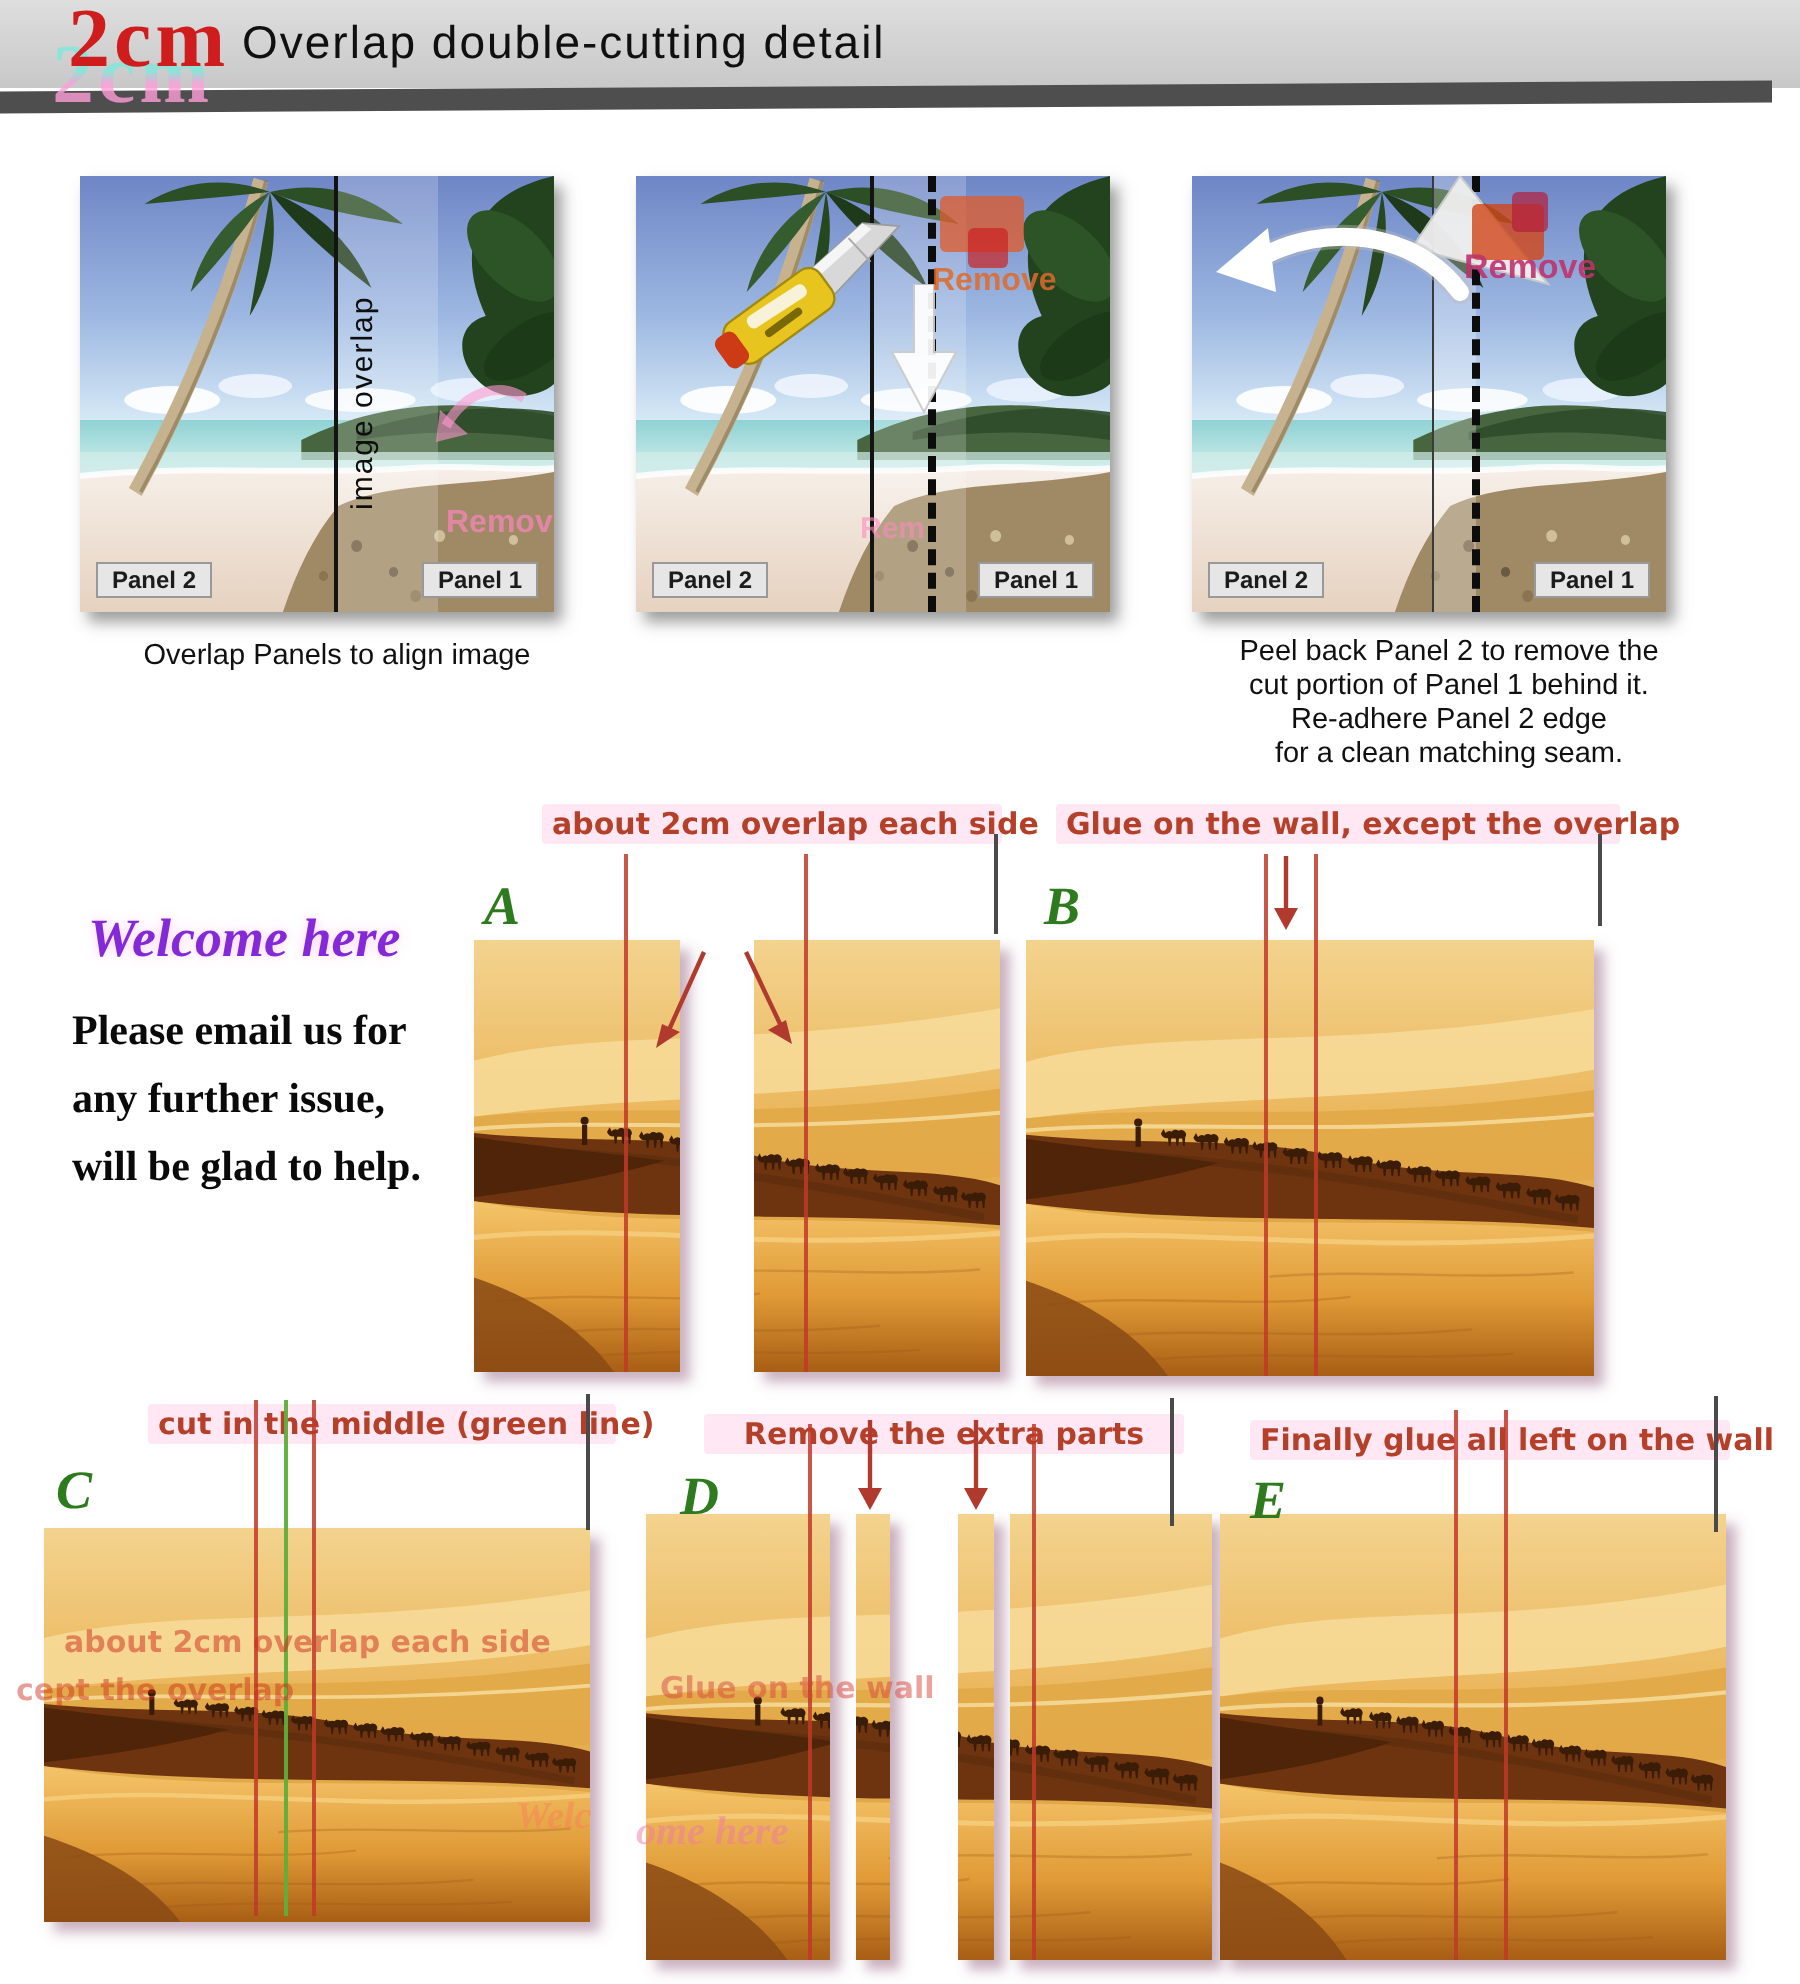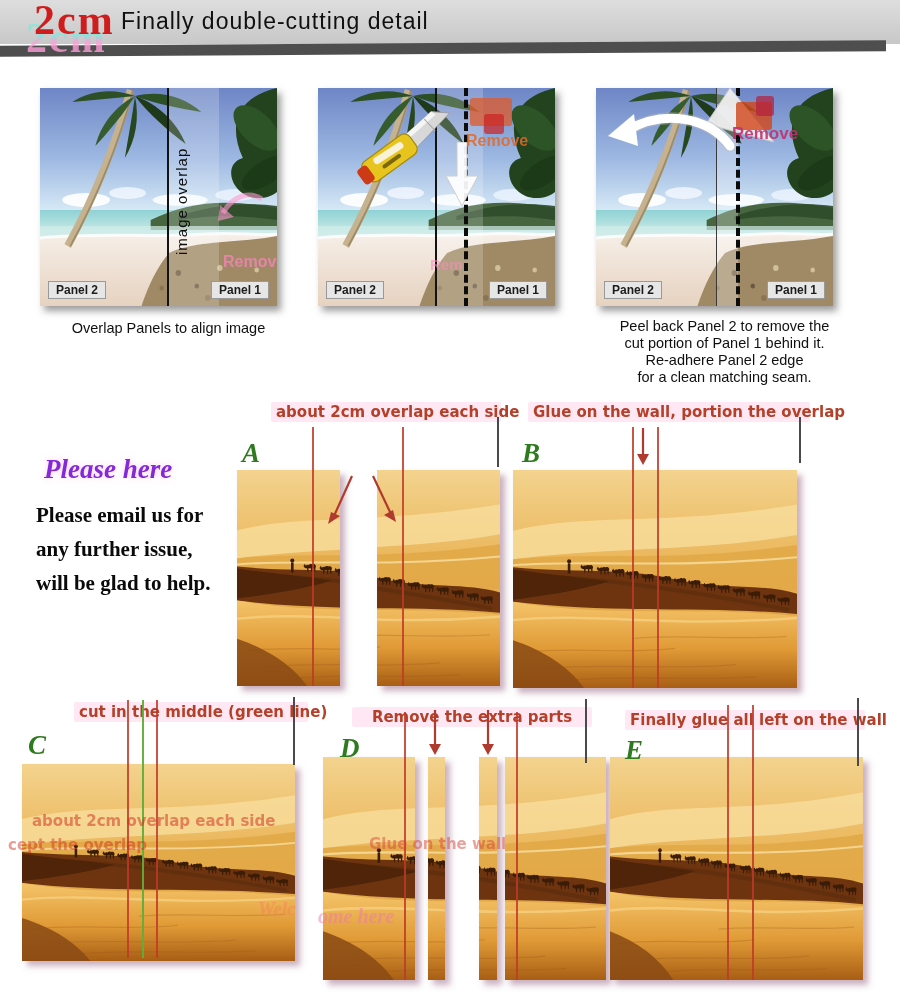--- a/index.html
+++ b/index.html
@@ -158,21 +158,21 @@
     </g>
   </defs>
 </svg>
 
 <div class="stage">
 
   <div class="hdr-bar"></div>
   <div class="hdr-shadow"></div>
   <div class="hdr-2cm-ghost">2cm</div>
   <div class="hdr-2cm">2cm</div>
-  <div class="hdr-title">Finally double-cutting detail</div>
+  <div class="hdr-title">Overlap double-cutting detail</div>
 
   <div class="beach-fig" style="left:40px;">
     <svg class="bg" viewBox="0 0 257 218" preserveAspectRatio="none">
         <use href="#beach-g"></use>
       </svg>
     <div class="overlap-strip" style="left:127px;width:52px;"></div>
     <div class="vline" style="left:127px;"></div>
     <div class="rot-label" style="left:133px;top:55px;height:112px;">image overlap</div>
     <div class="ghost-txt" style="left:183px;top:165px;font:bold 16px 'Liberation Sans',sans-serif;color:#ff85c2;opacity:.7;">Remove</div>
     <svg class="ghost-txt" style="left:178px;top:95px;" width="50" height="50">
@@ -230,21 +230,21 @@
     <div class="blob" style="left:160px;top:8px;width:18px;height:20px;background:rgba(180,30,60,.7);"></div>
     <div class="ghost-txt" style="left:136px;top:36px;font:bold 17px 'Liberation Sans',sans-serif;color:rgba(190,50,110,.9);">Remove</div>
     <div class="panel-tag" style="left:8px;">Panel 2</div>
     <div class="panel-tag" style="right:8px;">Panel 1</div>
   </div>
   <div class="cap" style="left:584px;top:318px;">Peel back Panel 2 to remove the
 cut portion of Panel 1 behind it.
 Re-adhere Panel 2 edge
 for a clean matching seam.</div>
 
-  <div class="welcome-heading">Please here</div>
+  <div class="welcome-heading">Welcome here</div>
   <div class="welcome-line" style="top:537px;">any further issue,</div>
   <div class="welcome-line" style="top:503px;">Please email us for</div>
   <div class="welcome-line" style="top:571px;">will be glad to help.</div>
 
   <div class="annot" style="left:271px;top:402px;width:220px;">about 2cm overlap each side</div>
   <div class="letter" style="left:242px;top:438px;">A</div>
   <div class="darkline" style="left:497px;top:417px;height:50px;"></div>
   <div class="desert-window" style="left:237px;top:470px;width:103px;height:216px;">
     <svg viewBox="0 0 280 215" preserveAspectRatio="none" style="left:0;width:280px;">
         <use href="#desert-g"></use>
@@ -257,21 +257,21 @@
   </div>
   <div class="gline" style="left:312px;top:427px;height:259px;"></div>
   <div class="gline" style="left:402px;top:427px;height:259px;"></div>
   <svg class="arrow-svg" style="left:318px;top:472px;" width="92" height="60">
     <line x1="34" y1="4" x2="16" y2="44" stroke="#b03a2e" stroke-width="2.2"></line>
     <polygon points="10,52 22,44 13,40" fill="#b03a2e"></polygon>
     <line x1="55" y1="4" x2="73" y2="42" stroke="#b03a2e" stroke-width="2.2"></line>
     <polygon points="78,50 66,43 75,38" fill="#b03a2e"></polygon>
   </svg>
 
-  <div class="annot" style="left:528px;top:402px;width:272px;">Glue on the wall, portion the overlap</div>
+  <div class="annot" style="left:528px;top:402px;width:272px;">Glue on the wall, except the overlap</div>
   <div class="letter" style="left:522px;top:438px;">B</div>
   <div class="darkline" style="left:799px;top:417px;height:46px;"></div>
   <div class="desert-window" style="left:513px;top:470px;width:284px;height:218px;">
     <svg viewBox="0 0 280 215" preserveAspectRatio="none" style="left:0;width:284px;">
         <use href="#desert-g"></use>
       </svg>
   </div>
   <div class="gline" style="left:632px;top:427px;height:261px;"></div>
   <div class="gline" style="left:657px;top:427px;height:261px;"></div>
   <svg class="arrow-svg" style="left:632px;top:428px;" width="22" height="38">
@@ -320,21 +320,21 @@
   <div class="gline" style="left:404px;top:712px;height:268px;"></div>
   <div class="gline" style="left:516px;top:712px;height:268px;"></div>
   <svg class="arrow-svg" style="left:426px;top:710px;" width="18" height="46">
     <line x1="9" y1="0" x2="9" y2="36" stroke="#b03a2e" stroke-width="2.2"></line>
     <polygon points="9,45 3,34 15,34" fill="#b03a2e"></polygon>
   </svg>
   <svg class="arrow-svg" style="left:479px;top:710px;" width="18" height="46">
     <line x1="9" y1="0" x2="9" y2="36" stroke="#b03a2e" stroke-width="2.2"></line>
     <polygon points="9,45 3,34 15,34" fill="#b03a2e"></polygon>
   </svg>
-  <div class="ghost-stage" style="left:369px;top:835px;font:bold 15px 'DejaVu Sans',sans-serif;color:rgba(215,70,60,.5);">Glue on the wall</div>
+  <div class="ghost-stage" style="left:330px;top:835px;font:bold 15px 'DejaVu Sans',sans-serif;color:rgba(215,70,60,.5);">Glue on the wall</div>
   <div class="ghost-stage" style="left:318px;top:905px;font:italic bold 20px 'Liberation Serif',serif;color:rgba(240,120,170,.5);">ome here</div>
 
   <div class="annot" style="left:625px;top:710px;width:230px;">Finally glue all left on the wall</div>
   <div class="letter" style="left:625px;top:735px;">E</div>
   <div class="darkline" style="left:857px;top:698px;height:68px;"></div>
   <div class="desert-window" style="left:610px;top:757px;width:253px;height:223px;">
     <svg viewBox="0 0 280 215" preserveAspectRatio="none" style="left:0;width:253px;">
         <use href="#desert-g"></use>
       </svg>
   </div>

